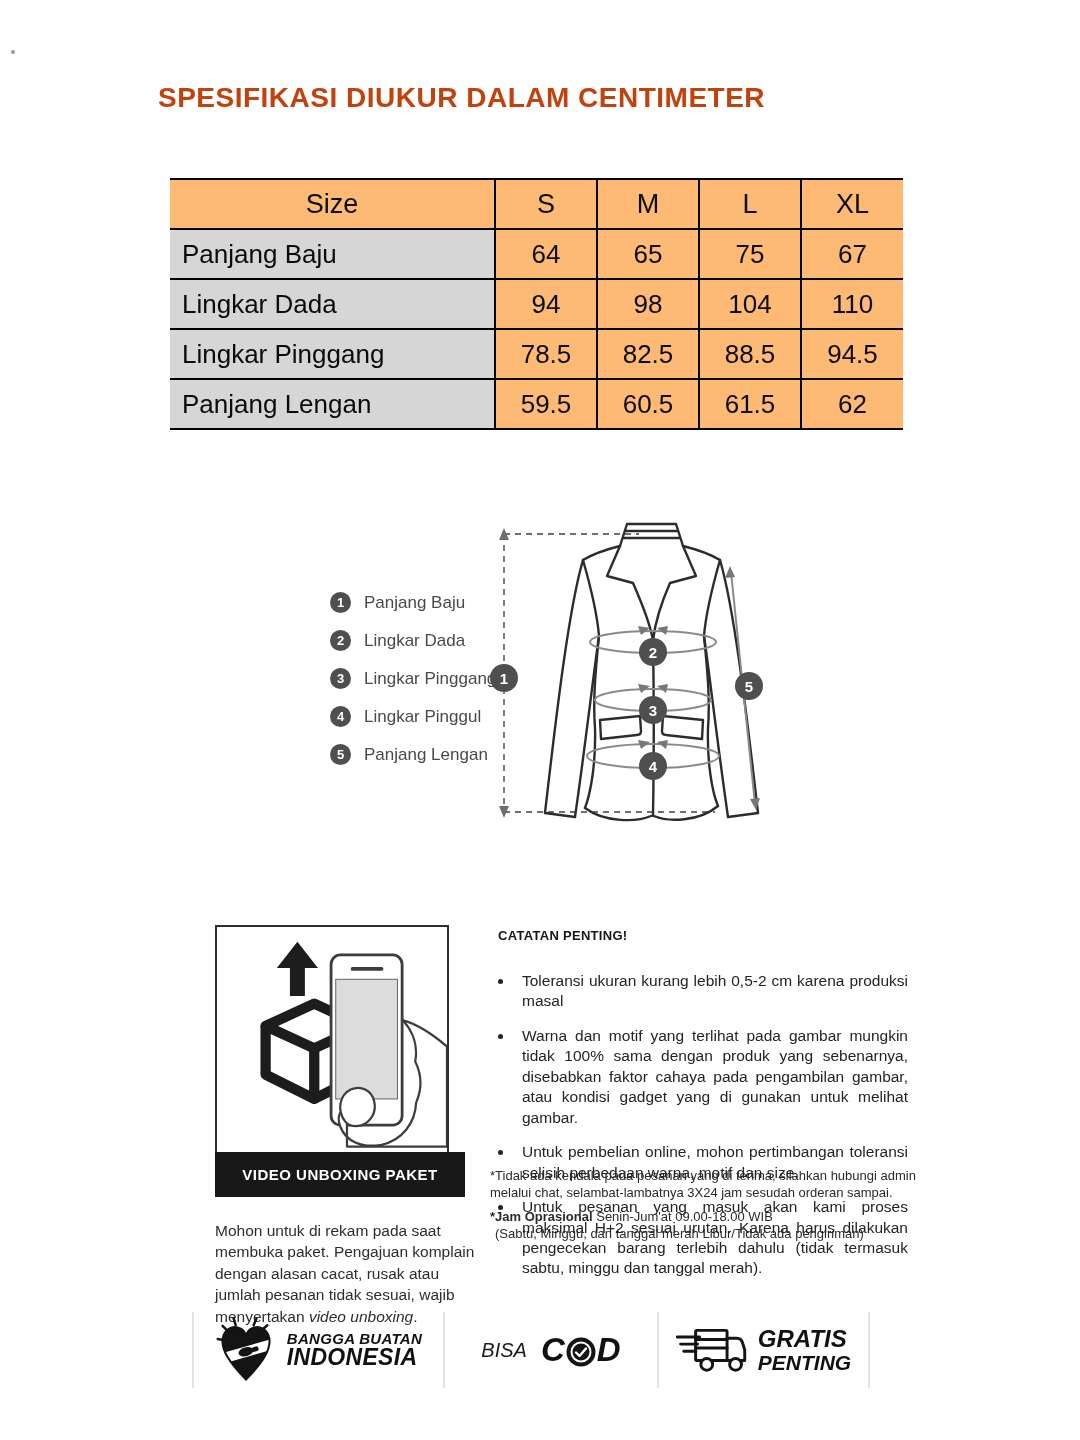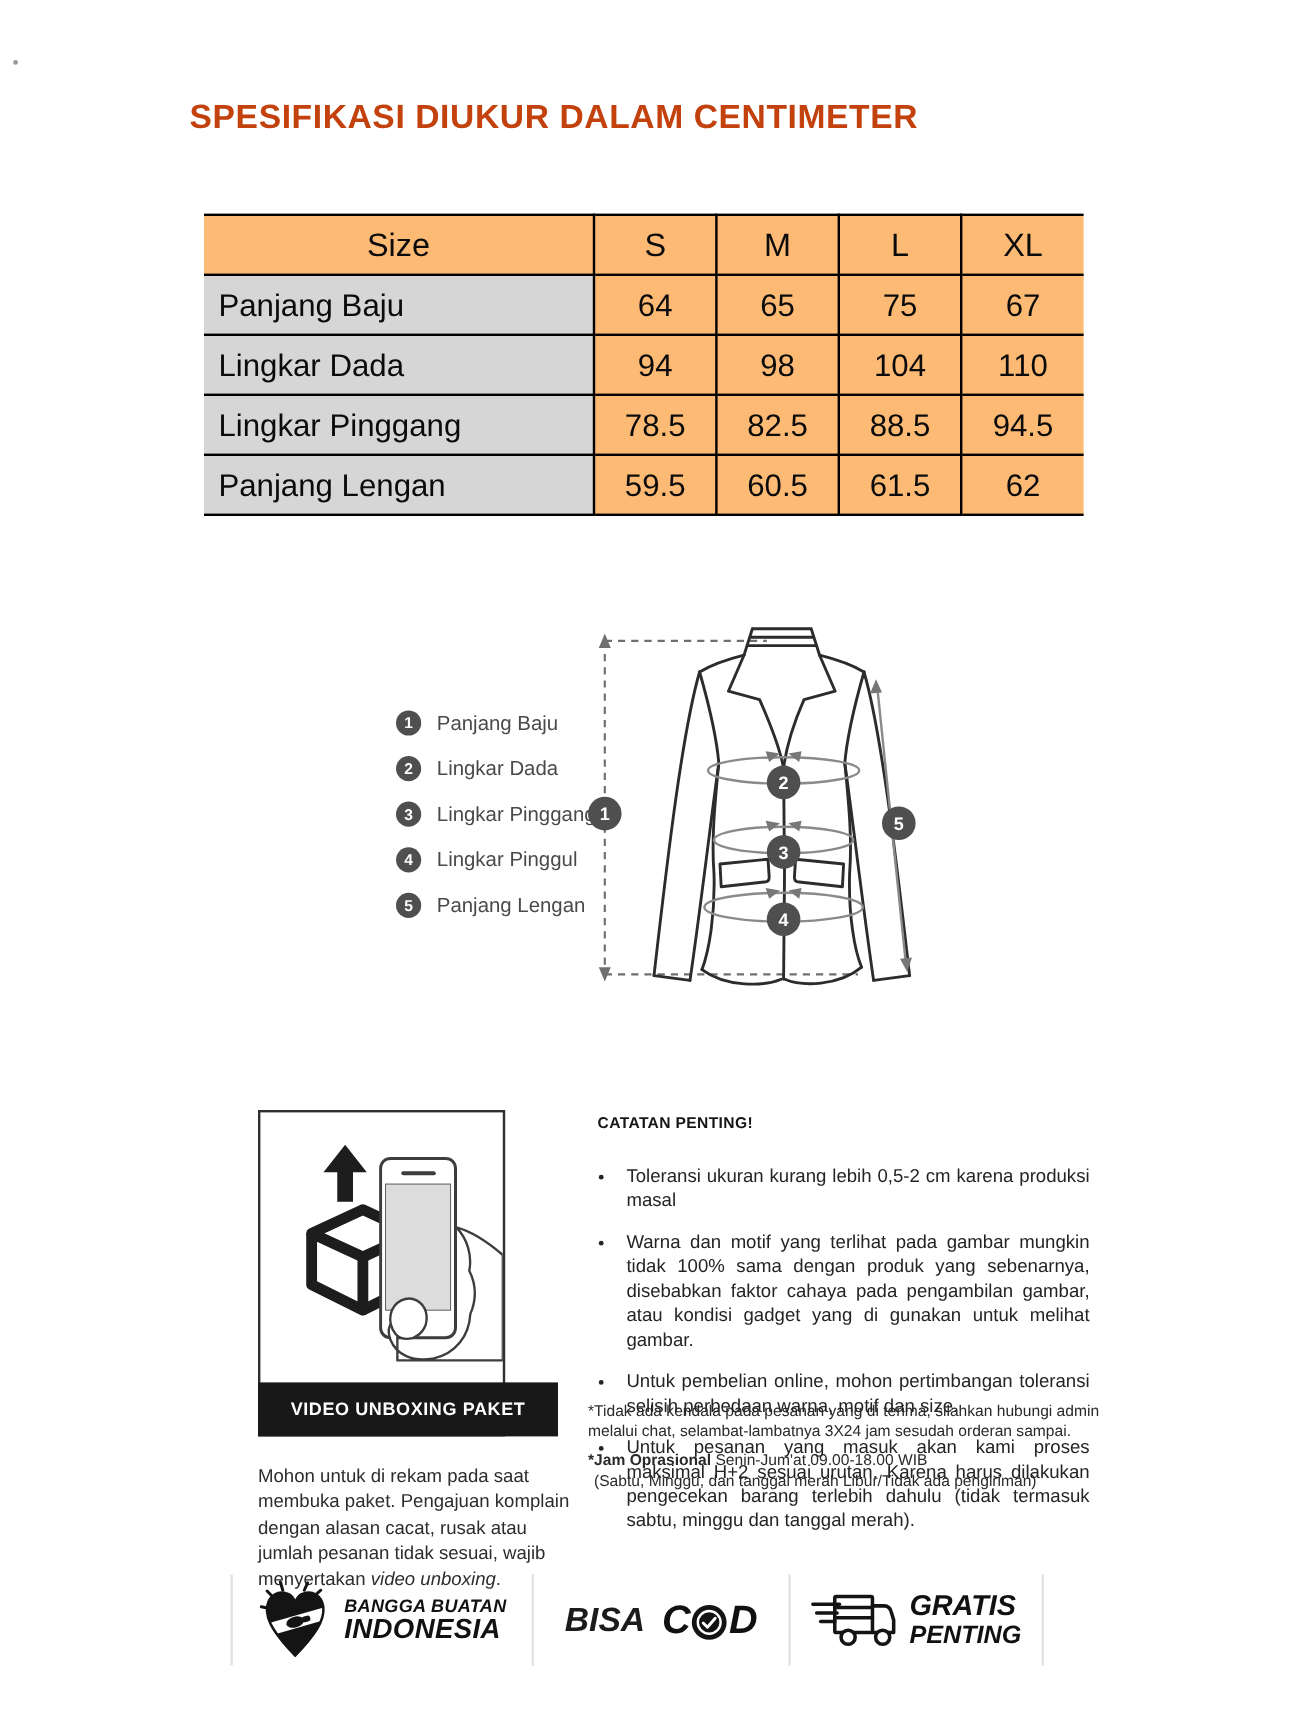--- a/index.html
+++ b/index.html
@@ -23,21 +23,21 @@
   
   .legend { position:absolute; left:330px; top:592px; }
   .legend-item { display:flex; align-items:center; margin-bottom:17px; }
   .legend-num { width:21px; height:21px; border-radius:50%; background:#4f4f4f; color:#fff; font-size:13px; font-weight:bold; display:flex; align-items:center; justify-content:center; margin-right:13px; flex:0 0 auto; }
   .legend-label { font-size:17px; color:#4a4a4a; }
 
   
   .diagram { position:absolute; left:487px; top:516px; width:316px; height:340px; }
 
   
-  .unbox { position:absolute; left:215px; top:925px; width:206px; height:272px; border:2px solid #2f2f2f; background:#fff; }
+  .unbox { position:absolute; left:215px; top:925px; width:234px; height:272px; border:2px solid #2f2f2f; background:#fff; }
   .unbox-art { position:absolute; left:0; top:0; width:100%; height:227px; }
   .unbox-bar { position:absolute; left:-2px; bottom:-2px; width:250px; height:45px; background:#181818; color:#fff; display:flex; align-items:center; justify-content:center; font-size:15px; font-weight:bold; letter-spacing:.5px; }
   .unbox-note { position:absolute; left:215px; top:1220px; width:262px; font-size:15.5px; line-height:1.38; color:#2d2d2d; }
 
   
   .notes { position:absolute; left:498px; top:928px; width:410px; color:#242424; }
   .notes h2 { font-size:13px; font-weight:bold; letter-spacing:.3px; margin-bottom:28px; color:#161616; }
   .notes ul { list-style:disc; padding-left:16px; }
   .notes li { font-size:15.5px; line-height:1.32; text-align:justify; margin-bottom:14px; padding-left:8px; }
   .footnotes { position:absolute; left:490px; top:1168px; width:430px; color:#2a2a2a; }
@@ -48,21 +48,21 @@
   
   .footer { position:absolute; left:192px; top:1312px; width:678px; height:76px; display:flex; }
   .footer-cell { display:flex; align-items:center; justify-content:center; border-left:2px solid #e3e3e3; }
   .footer-cell:last-child { border-right:2px solid #e3e3e3; }
   .cell-1 { width:251px; } .cell-2 { width:214px; } .cell-3 { width:213px; }
   .badge { display:flex; align-items:center; }
   .badge-txt { font-style:italic; line-height:1.02; color:#111; }
   .made-l1 { font-size:15px; font-weight:600; letter-spacing:.3px; }
   .made-l2 { font-size:23px; font-weight:900; letter-spacing:.3px; }
   .cod-badge { font-style:italic; display:flex; align-items:center; }
-  .cod-prefix { font-size:28px; font-weight:700; color:#1b1b1b; margin-right:14px; }
+  .cod-prefix { font-size:20px; font-weight:400; color:#1b1b1b; margin-right:14px; }
   .cod-word { font-size:33px; font-weight:900; display:flex; align-items:center; }
   .cod-word svg { margin:0 1px; position:relative; top:2px; }
   .ship-l1 { font-size:24px; font-weight:900; }
   .ship-l2 { font-size:21px; font-weight:600; }
   .badge-icon { margin-right:10px; flex:0 0 auto; }
 </style>
 </head>
 <body>
 
 <div class="page">

